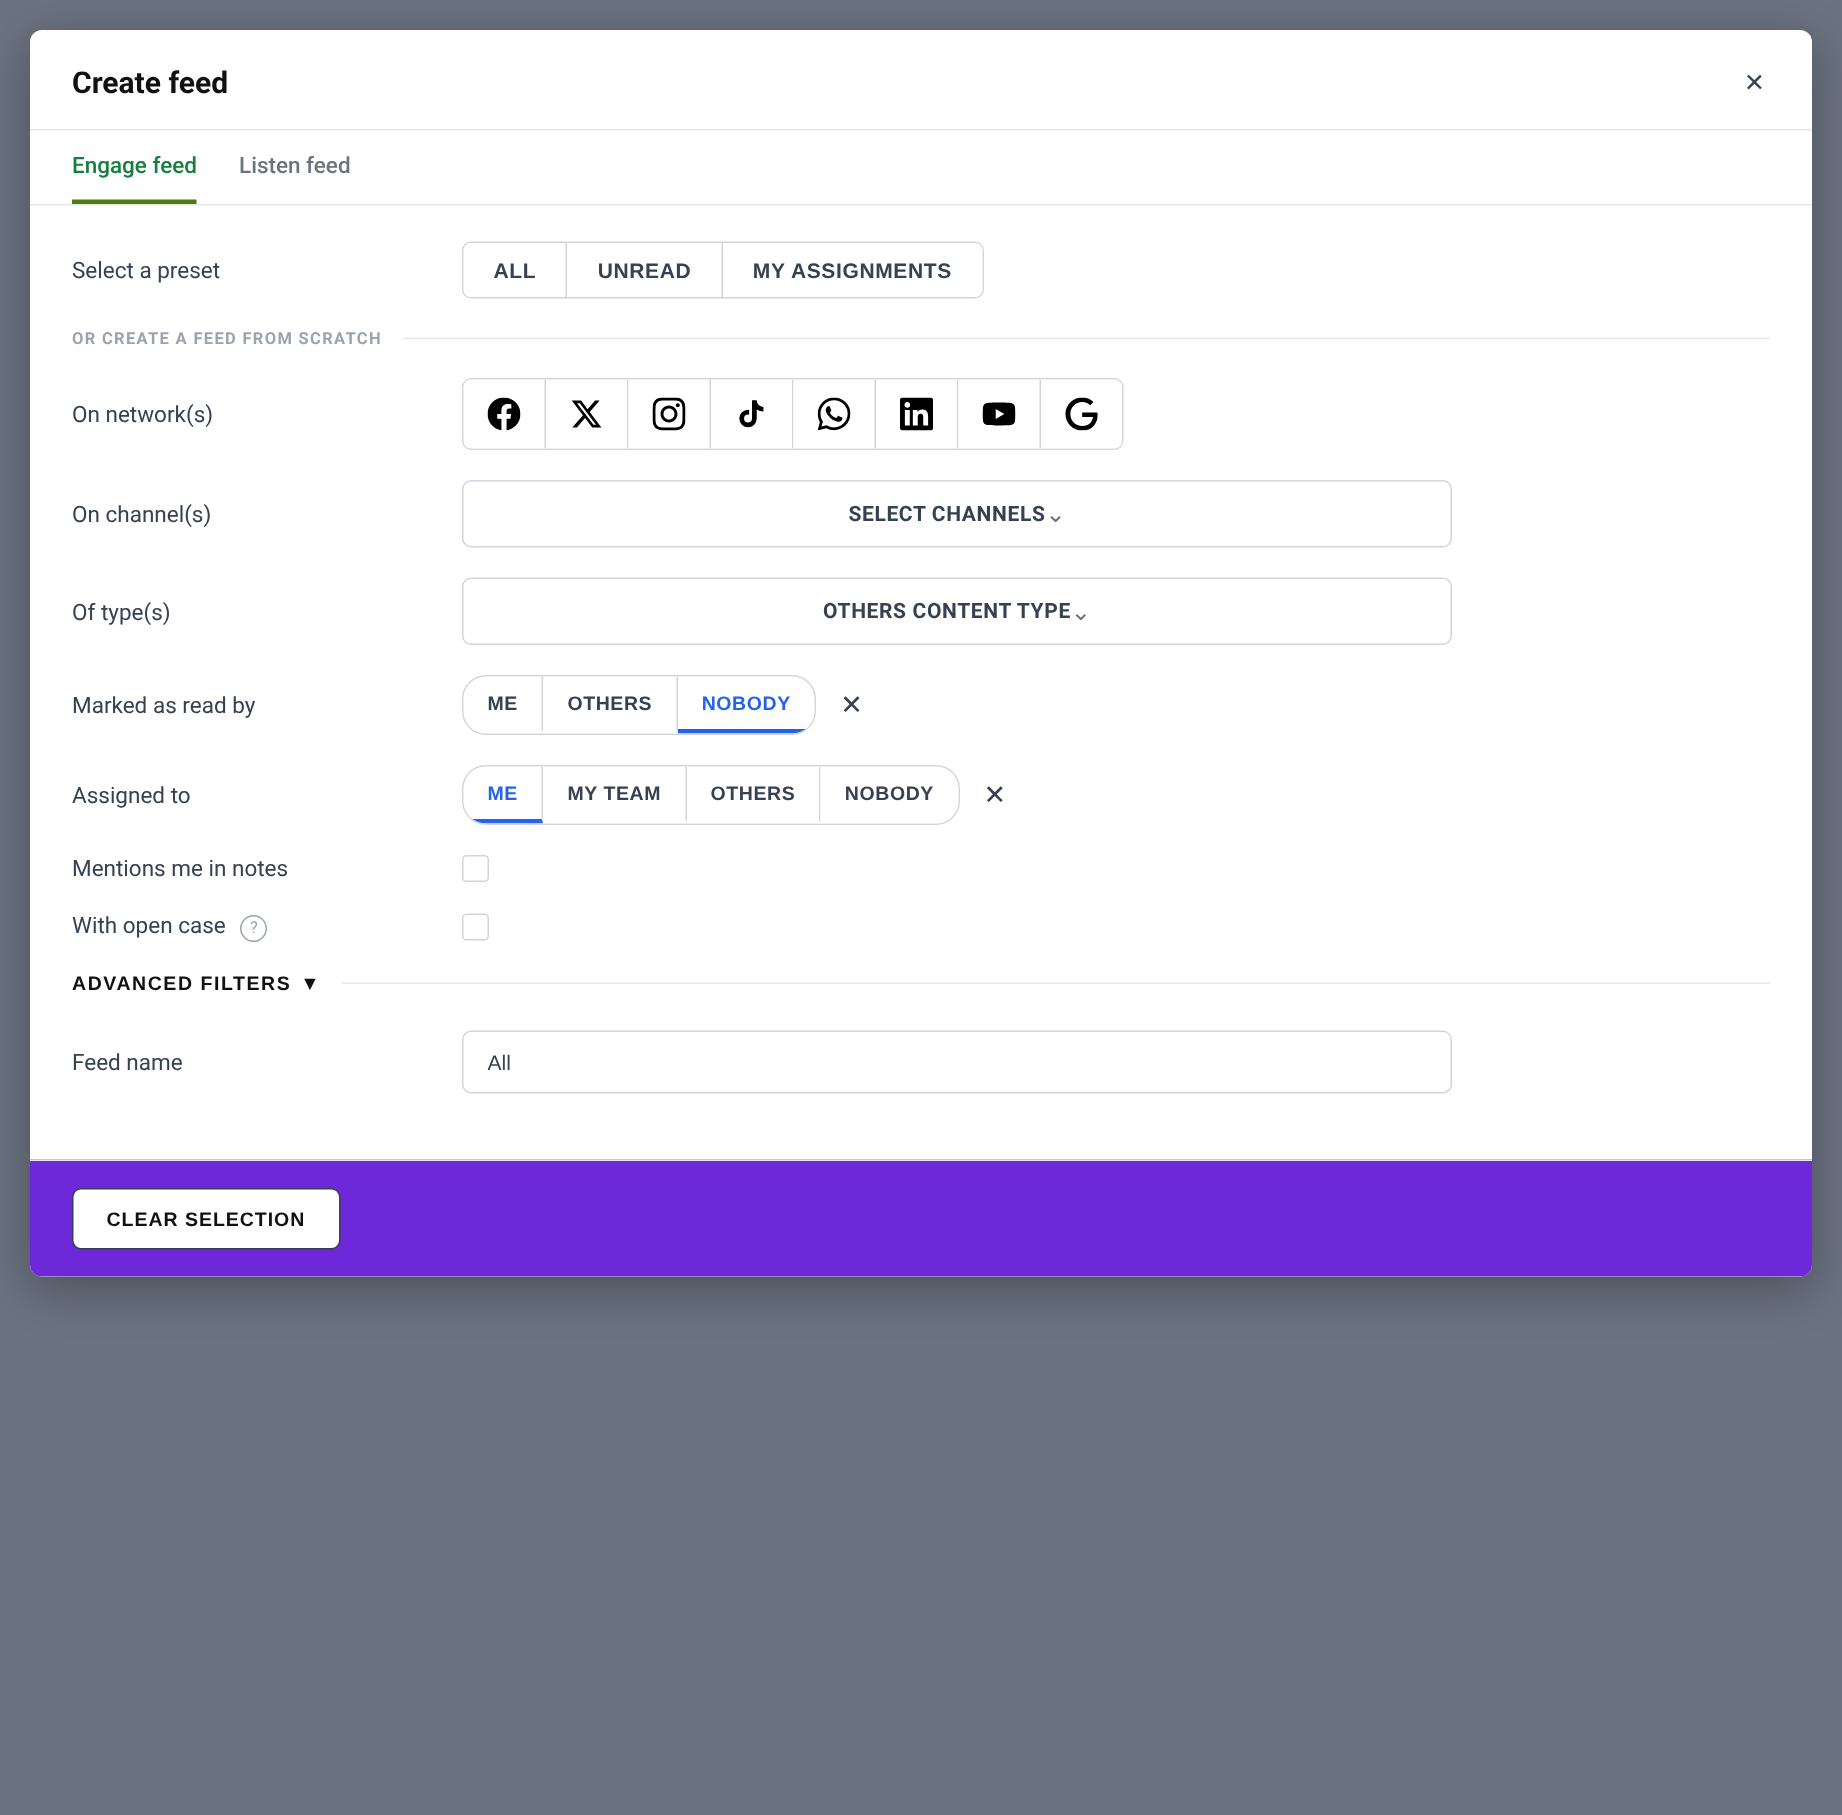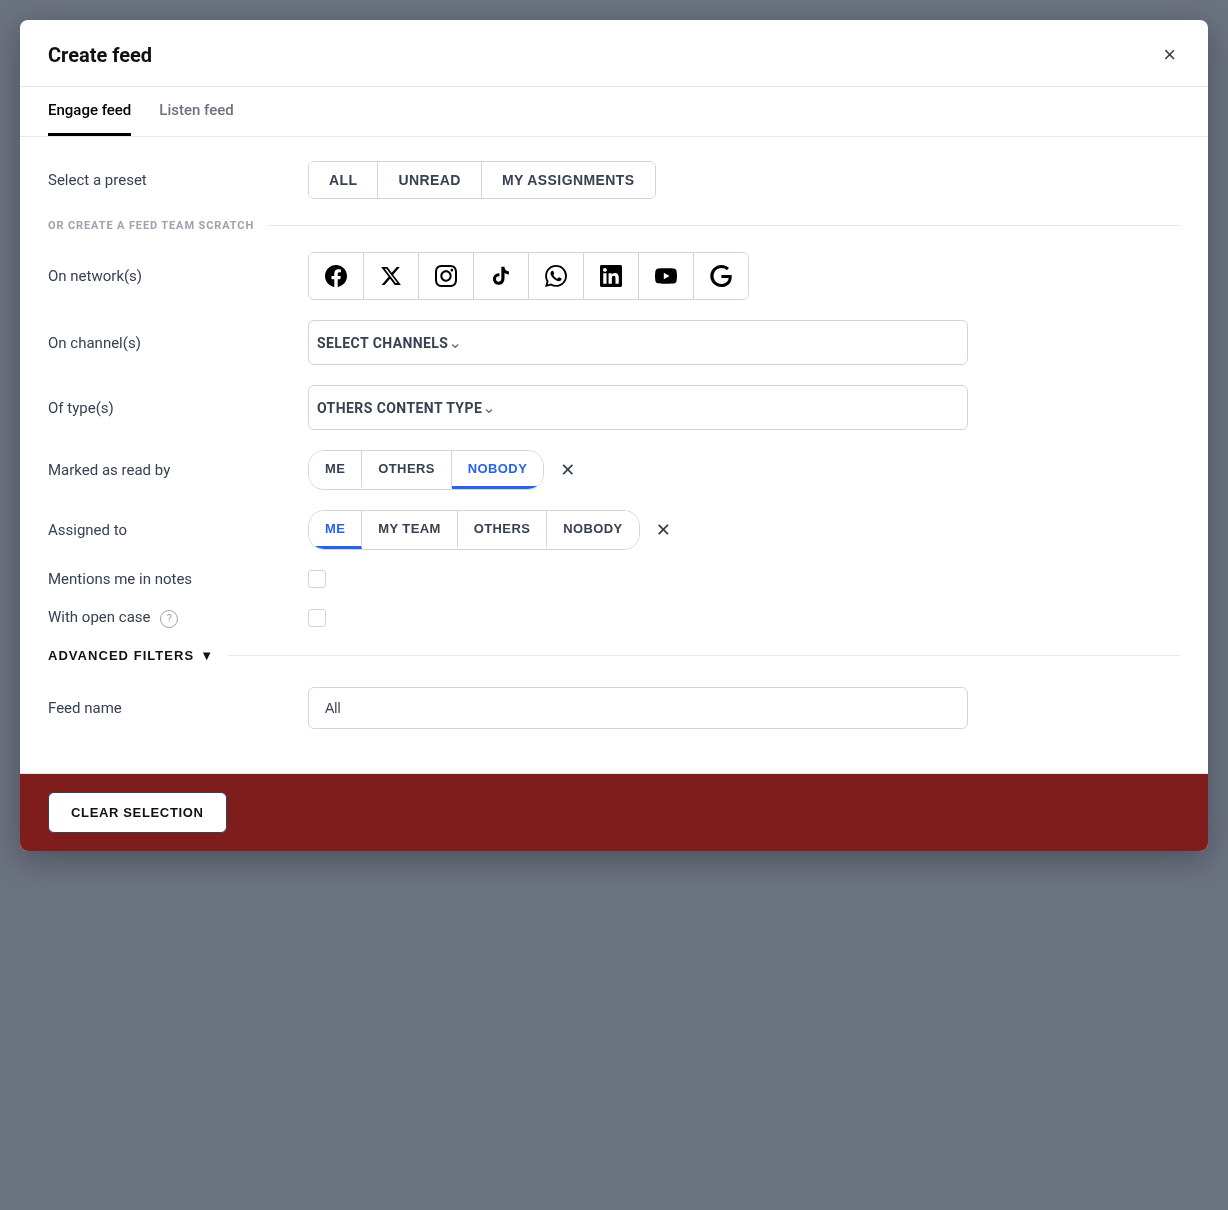--- a/index.html
+++ b/index.html
@@ -48,22 +48,22 @@
     .tab {
       padding: 14px 0;
       margin-right: 28px;
       font-size: 15px;
       font-weight: 500;
       cursor: pointer;
       border-bottom: 3px solid transparent;
       color: #6b7280;
     }
     .tab.active {
-      color: #000000;
-      border-bottom: 3px solid #000000;
+      color: #15803d;
+      border-bottom: 3px solid #4d7c0f;
     }
     .modal-body {
       padding: 24px 28px;
     }
     .form-row {
       display: flex;
       align-items: center;
       margin-bottom: 20px;
     }
     .form-label {
@@ -138,24 +138,24 @@
       align-items: center;
       justify-content: center;
       min-width: 54px;
     }
     .network-icon-btn:last-child { border-right: none; }
     .select-dropdown {
       flex: 1;
       max-width: 660px;
       display: flex;
       align-items: center;
-      justify-content: flex-start;
-      border: 1.5px solid #d1d5db;
-      border-radius: 6px;
-      padding: 12px 8px;
+      justify-content: center;
+      border: 1.5px solid #d1d5db;
+      border-radius: 6px;
+      padding: 12px 20px;
       cursor: pointer;
       background: #fff;
     }
     .select-dropdown-label {
       font-size: 14px;
       font-weight: 700;
       color: #374151;
       letter-spacing: 0.03em;
     }
     .chevron-icon {
@@ -231,21 +231,21 @@
       font-size: 14px;
       color: #374151;
       outline: none;
     }
     .modal-footer {
       display: flex;
       align-items: center;
       justify-content: space-between;
       padding: 18px 28px;
       border-top: 1px solid #e5e7eb;
-      background: #7f1d1d;
+      background: #6d28d9;
     }
     .clear-selection-btn {
       border: 1.5px solid #374151;
       background: #fff;
       border-radius: 6px;
       padding: 12px 22px;
       font-size: 13px;
       font-weight: 700;
       color: #111;
       cursor: pointer;
@@ -298,21 +298,21 @@
     <div class="form-row">
       <div class="form-label">Select a preset</div>
       <div class="preset-buttons">
         <button class="preset-btn">ALL</button>
         <button class="preset-btn">UNREAD</button>
         <button class="preset-btn">MY ASSIGNMENTS</button>
       </div>
     </div>
 
     <div class="divider-row">
-      <span class="divider-label">OR CREATE A FEED TEAM SCRATCH</span>
+      <span class="divider-label">OR CREATE A FEED FROM SCRATCH</span>
       <div class="divider-line"></div>
     </div>
 
     <div class="form-row">
       <div class="form-label">On network(s)</div>
       <div class="network-icons">
 
         <button class="network-icon-btn">
           <svg width="22" height="22" viewBox="0 0 24 24" fill="currentColor">
               <path d="M24 12.073c0-6.627-5.373-12-12-12s-12 5.373-12 12c0 5.99 4.388 10.954 10.125 11.854v-8.385H7.078v-3.47h3.047V9.43c0-3.007 1.792-4.669 4.533-4.669 1.312 0 2.686.235 2.686.235v2.953H15.83c-1.491 0-1.956.925-1.956 1.874v2.25h3.328l-.532 3.47h-2.796v8.385C19.612 23.027 24 18.062 24 12.073z"></path>

